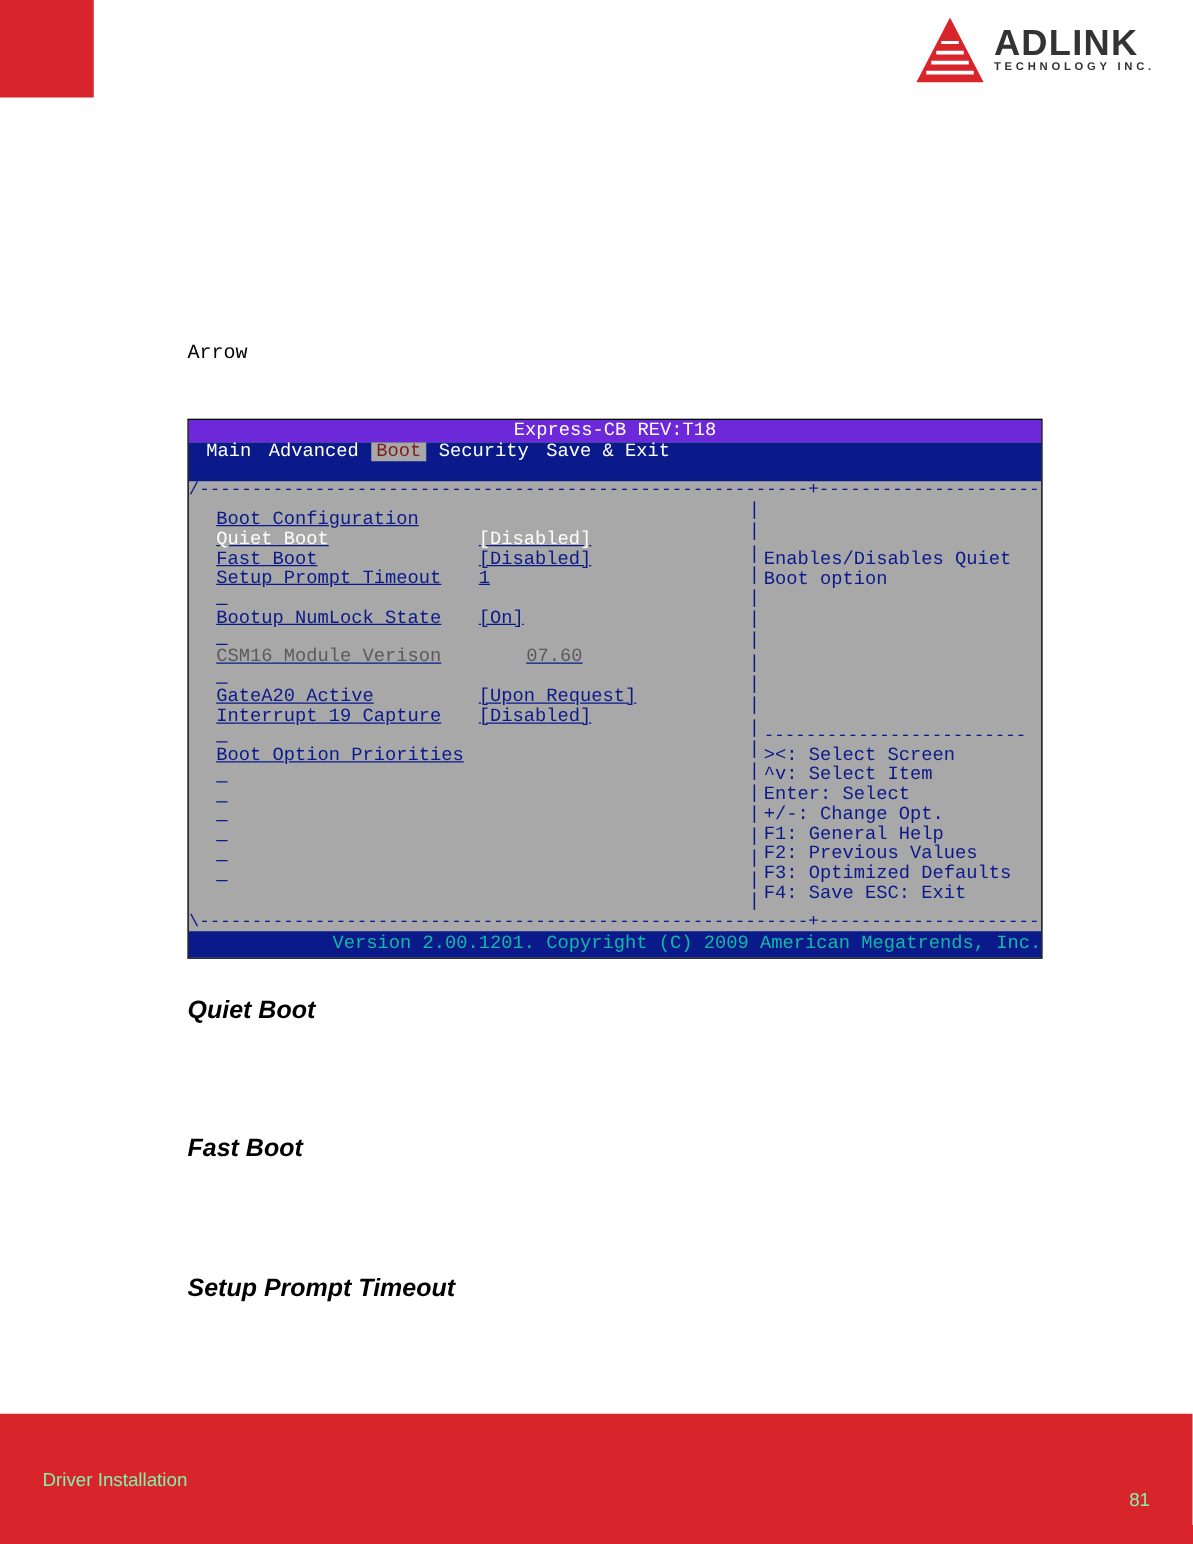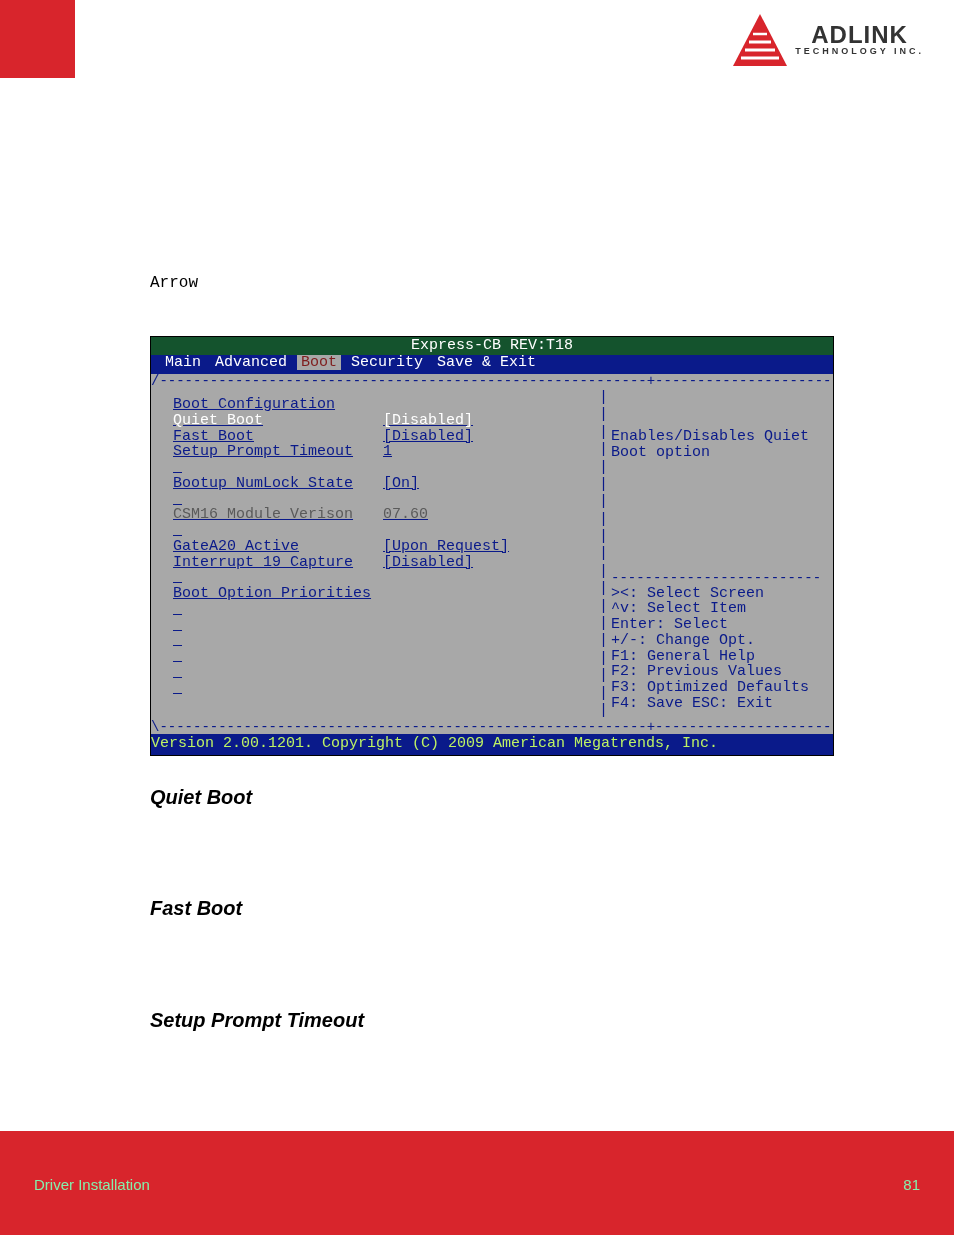--- a/index.html
+++ b/index.html
@@ -22,25 +22,24 @@
     top: 14px; right: 30px;
     display: flex;
     align-items: center;
     gap: 8px;
   }
   .logo-tri {
     width: 54px; height: 52px;
   }
   .logo-text-line1 {
     font-weight: 900;
-    font-size: 24px;
+    font-size: 29px;
     letter-spacing: 1px;
     color: #333;
     line-height: 0.9;
-    text-align: center;
   }
   .logo-text-line2 {
     font-size: 9px;
     letter-spacing: 3px;
     color: #333;
     font-weight: 700;
   }
   .content {
     position: absolute;
     top: 160px;
@@ -69,29 +68,29 @@
   .bios-box {
     width: 684px;
     margin: 8px 0 30px 0;
     background: #a8a8a8;
     border: 1px solid #000;
     font-family: "Courier New", monospace;
     font-size: 15px;
     line-height: 1.05;
   }
   .bios-header-bar {
-    background: #14532d;
+    background: #6d28d9;
     color: #fff;
     text-align: center;
     padding: 1px 16px;
   }
   .bios-tabs {
     background: #0a1a8a;
     color: #fff;
-    padding: 0 10px 4px 10px;
+    padding: 0 10px 16px 10px;
     display: flex;
     gap: 6px;
   }
   .bios-tab { padding: 0 4px; }
   .bios-tab.active { background: #a8a8a8; color: #7f1d1d; }
   .bios-body {
     display: flex;
     color: #0a1a8a;
     position: relative;
     padding: 6px 10px 6px 10px;
@@ -104,41 +103,41 @@
   .bios-right {
     flex: 1;
     padding: 2px 4px 2px 10px;
     border-left: none;
     margin-top: 32px;
   }
   .bios-row { display: flex; }
   .bios-label { flex: 0 0 210px; }
   .bios-val { flex: 1; }
   .bios-sel { color: #ffffff; }
-  .bios-gray { color: #5a5a5a; }
+  .bios-gray { color: #5a5a5a; gap: 38px; }
   .bios-divider {
     color: #0a1a8a;
     white-space: pre;
     overflow: hidden;
     font-size: 14px;
   }
   .bios-pipe-col {
     position: absolute;
     top: 0; bottom: 0;
     left: 448px;
     color: #0a1a8a;
     display: flex;
     flex-direction: column;
     justify-content: space-around;
     font-size: 15px;
   }
   .bios-footer-bar {
     background: #0a1a8a;
-    color: #bef264;
-    text-align: left;
+    color: #14b8a6;
+    text-align: right;
     padding: 2px 0 3px 0;
   }
   .sec-heading {
     font-family: Arial, sans-serif;
     font-weight: 700;
     font-style: italic;
     font-size: 20px;
     color: #000;
     margin: 10px 0 6px 0;
   }
@@ -155,21 +154,21 @@
     background: #d8252c;
     color: #86efac;
     font-size: 15px;
   }
   .red-footer .foot-left {
     position: absolute;
     left: 34px; bottom: 42px;
   }
   .red-footer .foot-right {
     position: absolute;
-    right: 34px; bottom: 42px;
+    right: 34px; bottom: 26px;
   }
   .hidden-white { color: #ffffff; }
 </style>
 </head>
 <body>
 
 <div class="red-corner"></div>
 
 <div class="logo-block">
   <svg class="logo-tri" viewBox="0 0 54 52">

